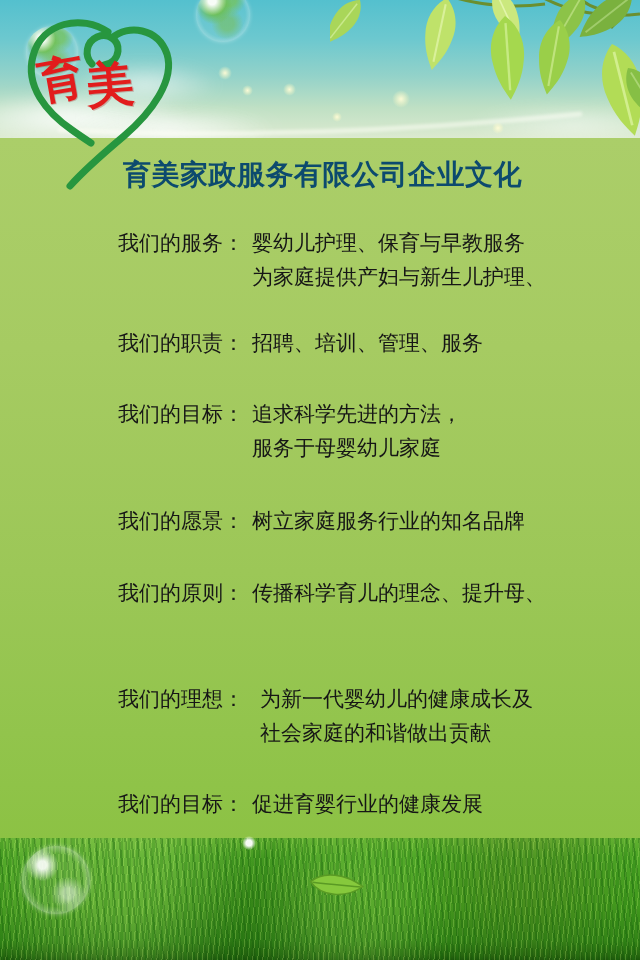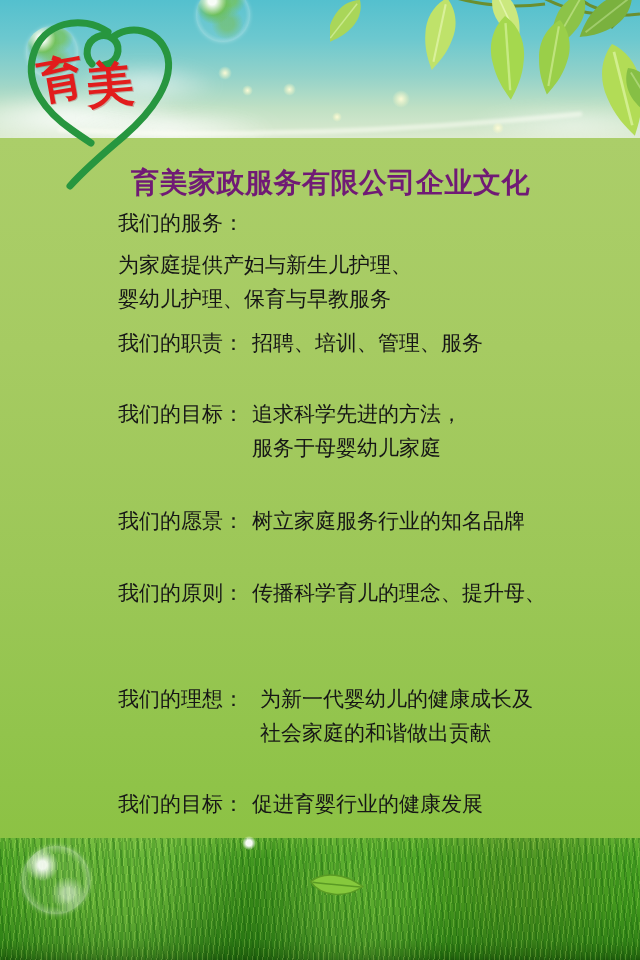--- a/index.html
+++ b/index.html
@@ -70,22 +70,22 @@
   .logo{position:absolute;left:0;top:0;width:210px;height:210px;}
   .logo svg{position:absolute;left:0;top:0;overflow:visible;}
   .logo-char{
     position:absolute;color:#e21c1c;font-family:"DejaVu Serif","Liberation Serif",serif;
     font-weight:bold;line-height:1;text-shadow:1px 1px 0 rgba(150,0,0,.25);
   }
   .logo-char.a{left:38px;top:56px;font-size:46px;transform:rotate(-10deg);}
   .logo-char.b{left:86px;top:60px;font-size:48px;transform:rotate(-5deg);}
   
   .title{
-    position:absolute;left:119px;top:152px;margin:12px;
-    font-size:28px;font-weight:bold;color:#701a75;letter-spacing:.5px;white-space:nowrap;
+    position:absolute;left:119px;top:152px;margin:4px;
+    font-size:28px;font-weight:bold;color:#0c4a6e;letter-spacing:.5px;white-space:nowrap;
   }
   .row{position:absolute;left:118px;display:flex;gap:8px;color:#161616;font-size:21px;line-height:34px;white-space:nowrap;}
   .row .label{flex:0 0 auto;}
   .row .content div{white-space:nowrap;}
   
   .leaves{position:absolute;left:330px;top:-4px;}
   .fallen-leaf{position:absolute;left:308px;top:870px;transform:rotate(14deg);}
 </style>
 </head>
 <body>
@@ -167,25 +167,25 @@
         <path d="M92 64 C 84 56, 86 42, 97 37 C 108 32, 119 40, 118 51 C 117 59, 111 64, 104 65"></path>
         <path d="M112 38 C 128 24, 158 28, 167 54 C 175 80, 152 112, 124 136 C 105 152, 86 168, 70 186"></path>
       </g>
     </svg>
     <span class="logo-char a">育</span>
     <span class="logo-char b">美</span>
   </div>
 
   <h1 class="title">育美家政服务有限公司企业文化</h1>
 
-  <div class="row" style="top:206px;flex-direction:column;">
+  <div class="row" style="top:226px;">
     <div class="label">我们的服务：</div>
     <div class="content">
+      <div>婴幼儿护理、保育与早教服务</div>
       <div>为家庭提供产妇与新生儿护理、</div>
-      <div>婴幼儿护理、保育与早教服务</div>
     </div>
   </div>
 
   <div class="row" style="top:326px;">
     <div class="label">我们的职责：</div>
     <div class="content">
       <div>招聘、培训、管理、服务</div>
     </div>
   </div>
 

